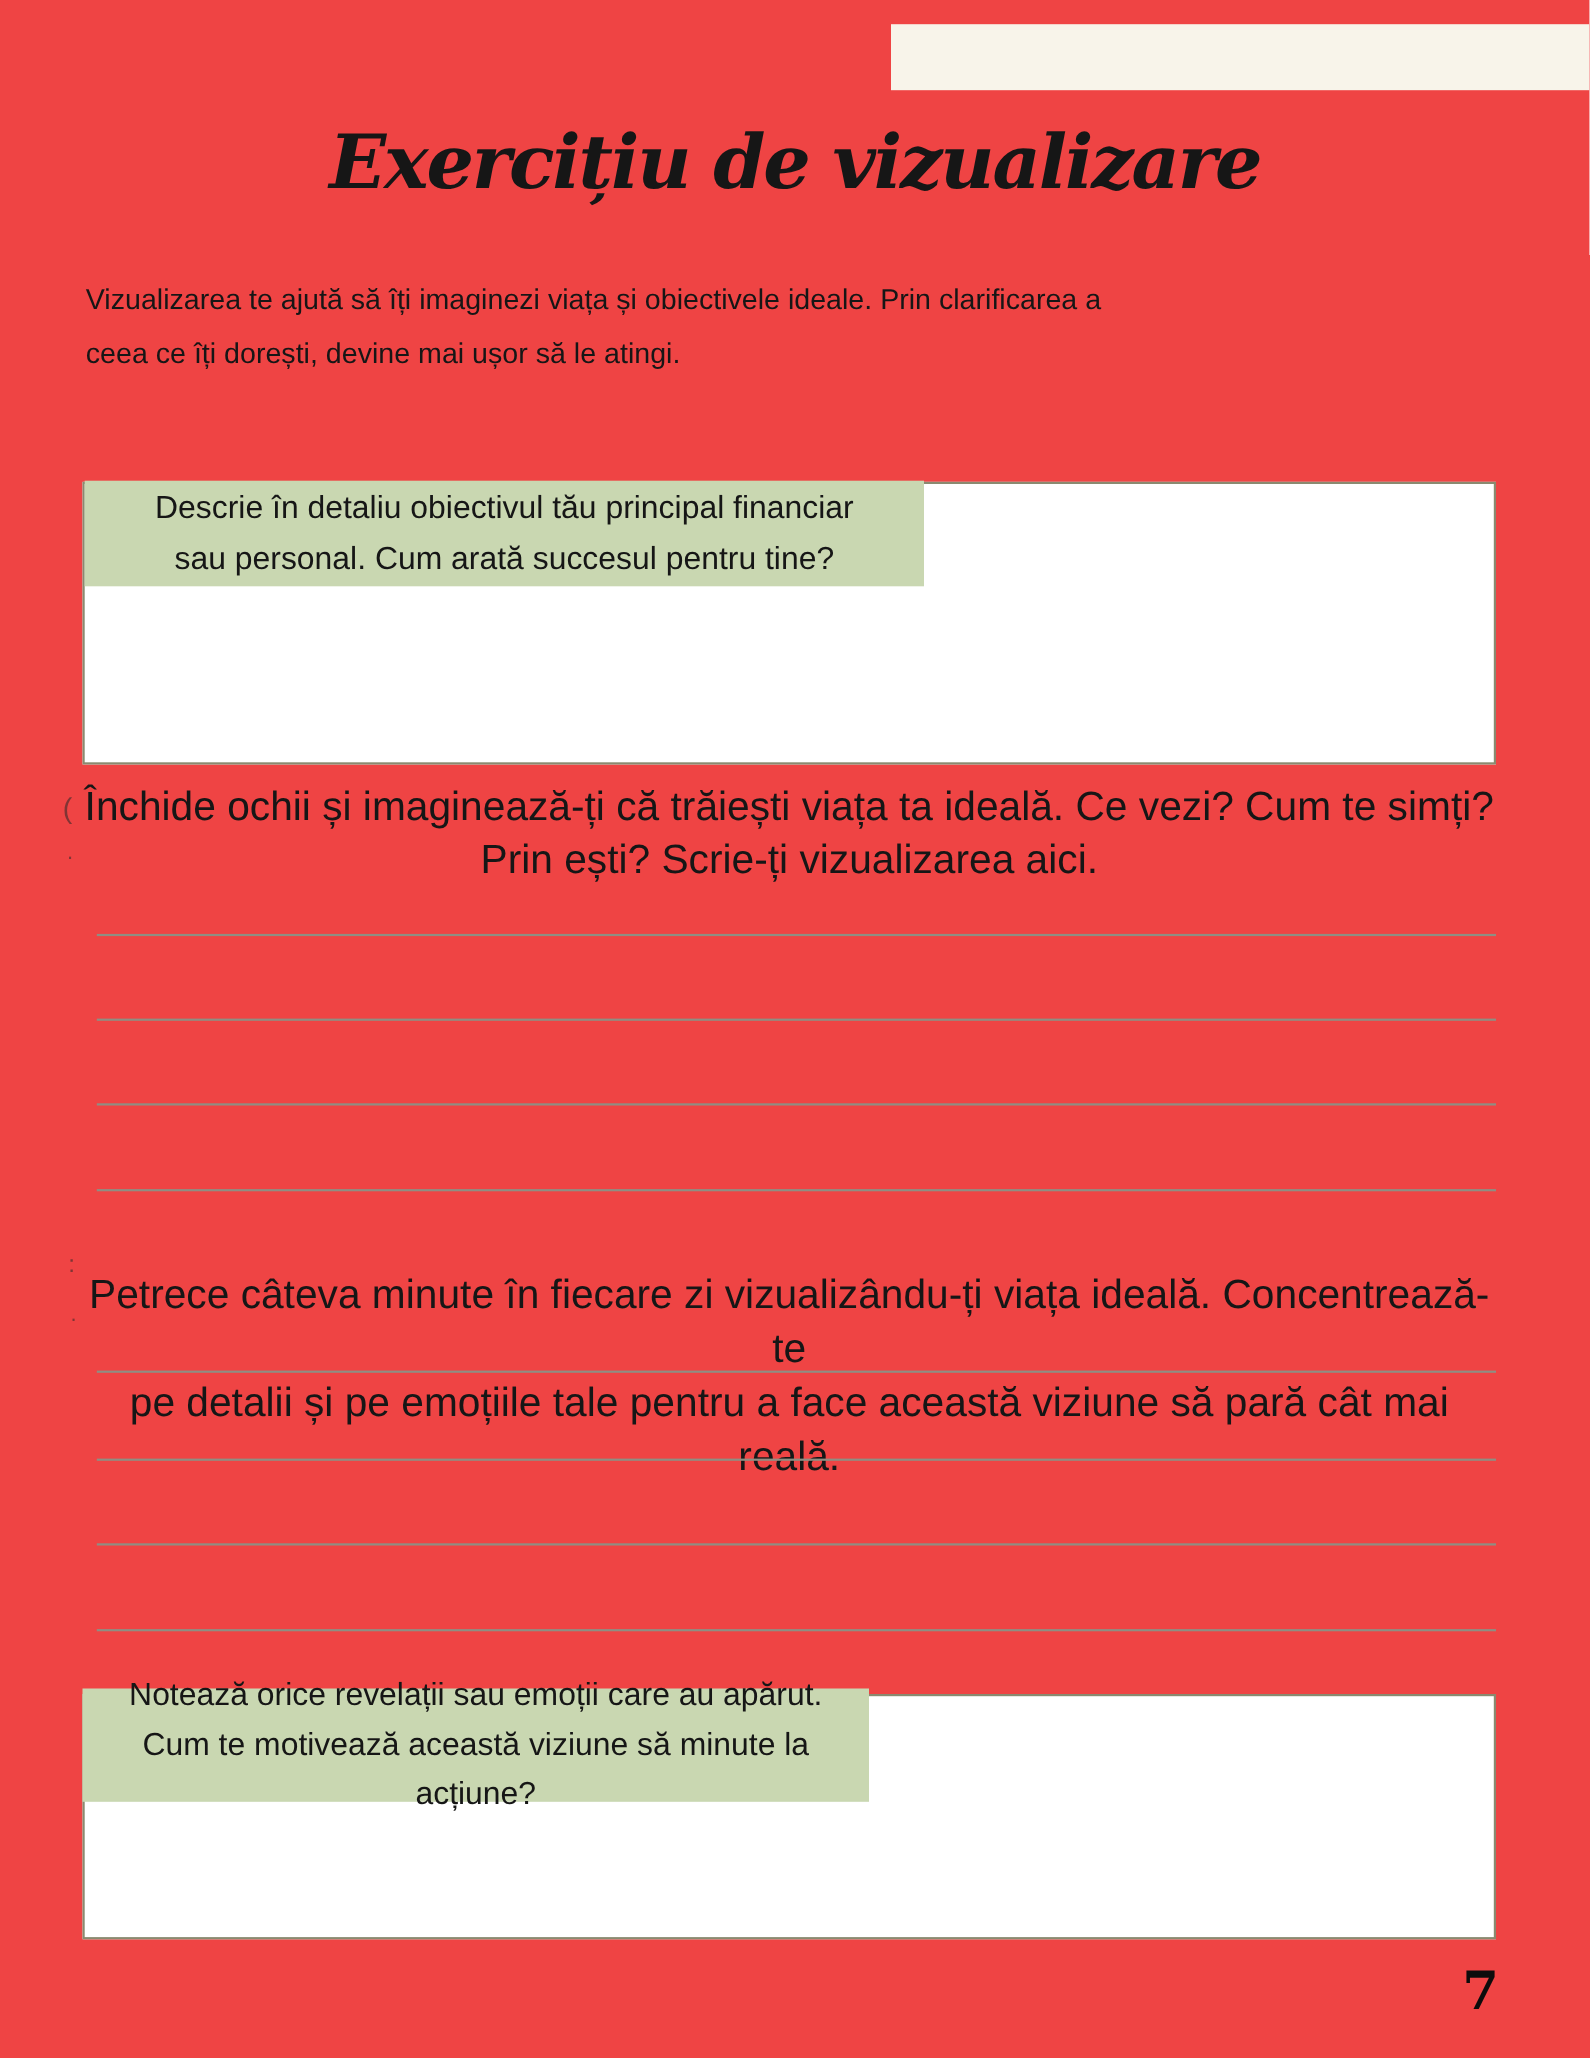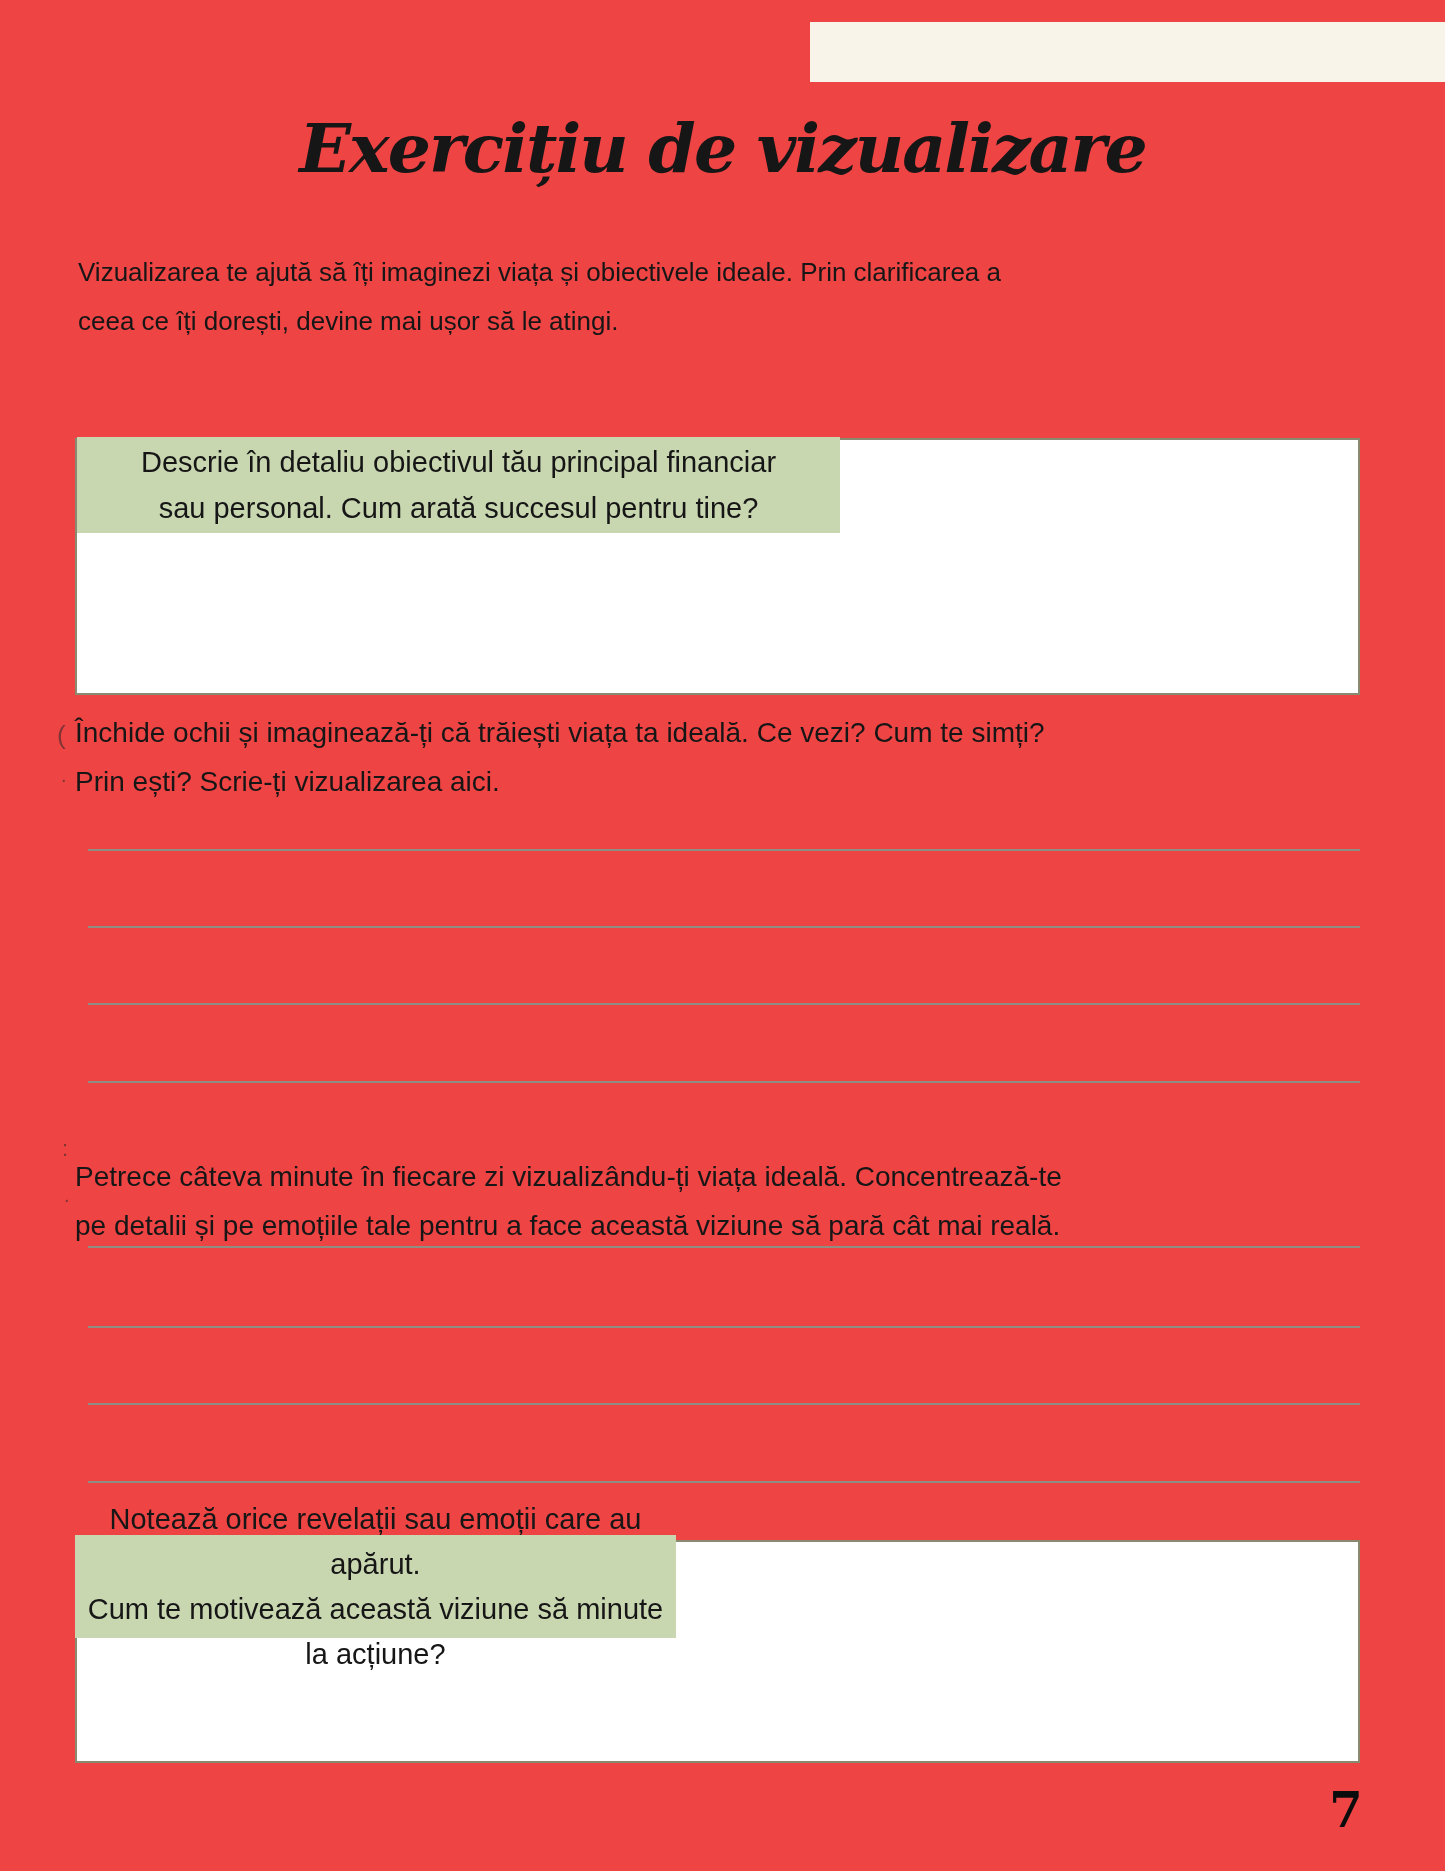--- a/index.html
+++ b/index.html
@@ -37,24 +37,25 @@
   .box1{top:438px;height:257px;}
   .box2{top:1540px;height:223px;}
   .green-label{
     position:absolute;
     background:var(--highlight-green,#c9d7b1);
     display:flex;flex-direction:column;justify-content:center;
     text-align:center;
     font-size:29px;line-height:46px;
   }
   .green1{left:77px;top:437px;width:763px;height:96px;}
-  .green2{left:75px;top:1535px;width:601px;height:103px;line-height:45px;text-align:center;}
+  .green2{left:75px;top:1535px;width:715px;height:103px;line-height:45px;text-align:center;}
   .prompt{
     position:absolute;left:75px;width:1285px;
-    font-size:28px;line-height:49px;
+    text-align:center;
+    font-size:37px;line-height:49px;
   }
   .prompt2{top:708px;}
   .prompt3{top:1152px;}
   .wline{
     position:absolute;left:88px;width:1272px;height:0;
     border-top:2px solid var(--writing-line,#8f8e83);
   }
   .page-number{
     position:absolute;left:1318px;top:1782px;width:56px;
     text-align:center;

